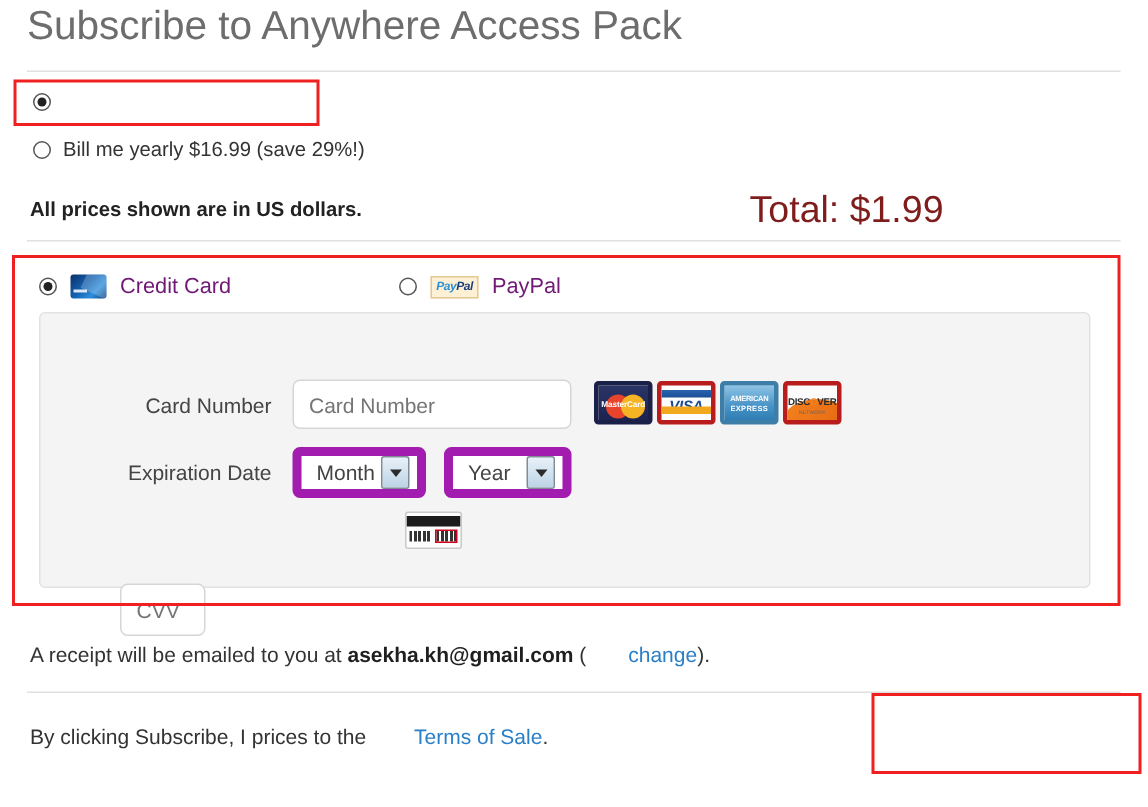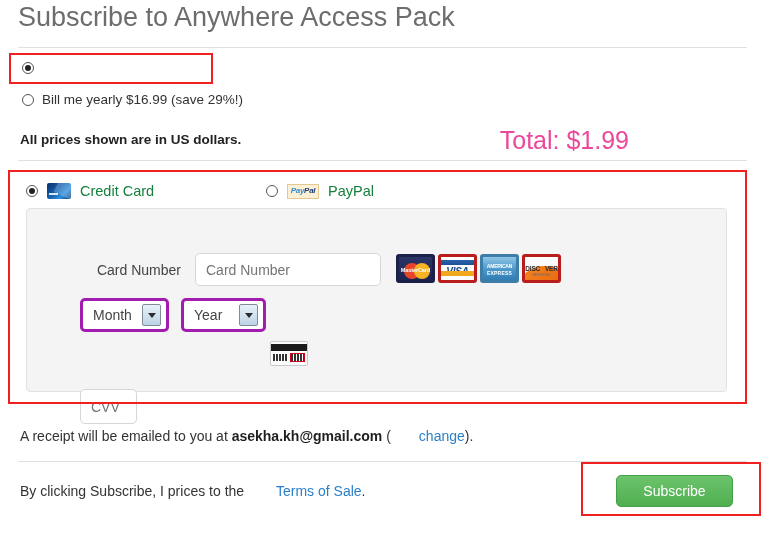--- a/index.html
+++ b/index.html
@@ -98,39 +98,39 @@
     font-size: 13.5px;
     font-weight: bold;
     color: #222;
     white-space: nowrap;
   }
   .total {
     position: absolute;
     right: 18px;
     top: 126px;
     font-size: 25px;
-    color: #ec4899;
+    color: #7f1d1d;
     white-space: nowrap;
   }
 
   
   .pay-method-row {
     position: absolute;
     left: 26px;
     top: 183px;
     display: flex;
     align-items: center;
     white-space: nowrap;
   }
   .pay-method-row.paypal { left: 266px; }
 
   .method-label {
     margin-left: 9px;
     font-size: 14.5px;
-    color: #15803d;
+    color: #701a75;
   }
 
   
   .cc-icon {
     width: 24px;
     height: 16px;
     margin-left: 9px;
     border-radius: 2px;
     background: linear-gradient(135deg, #0b2f66 0%, #1464b4 45%, #2f8fdc 70%, #0d3f7d 100%);
     position: relative;
@@ -227,21 +227,21 @@
   .input-cvv {
     width: 57px;
     height: 35px;
     padding: 0 10px;
     margin-top: 48px;
   }
 
   .select-box {
     position: relative;
     background: #ffffff;
-    border: 3px solid #a21caf;
+    border: 6px solid #a21caf;
     border-radius: 5px;
     height: 34px;
     display: flex;
     align-items: center;
     box-sizing: border-box;
     margin-right: 12px;
   }
   .select-month { width: 89px; }
   .select-year  { width: 85px; }
   .select-text {
@@ -501,20 +501,21 @@
   </div>
 
   <div class="card-panel"></div>
 
   <div class="field-row row-card">
     <span class="field-label">Card Number</span>
     <input class="text-input input-cardnumber" type="text" placeholder="Card Number" style="">
   </div>
 
   <div class="field-row row-exp">
+    <span class="field-label">Expiration Date</span>
     <div class="select-box select-month">
       <span class="select-text">Month</span>
       <span class="select-arrow"></span>
     </div>
     <div class="select-box select-year">
       <span class="select-text">Year</span>
       <span class="select-arrow"></span>
     </div>
   </div>
 
@@ -555,19 +556,18 @@
   <div class="receipt">
     <span>A receipt will be emailed to you at </span><b>asekha.kh@gmail.com</b><span> (</span><a href="#" class="link">change</a><span>).</span>
   </div>
 
   <div class="hr hr-bot"></div>
 
   <div class="terms">
     <span>By clicking Subscribe, I prices to the </span><a href="#" class="link">Terms of Sale</a><span>.</span>
   </div>
 
-  <button class="subscribe-btn">Subscribe</button>
 
   <div class="annot annot-plan"></div>
   <div class="annot annot-payment"></div>
   <div class="annot annot-subscribe"></div>
 
 </div>
 
 </body></html>

